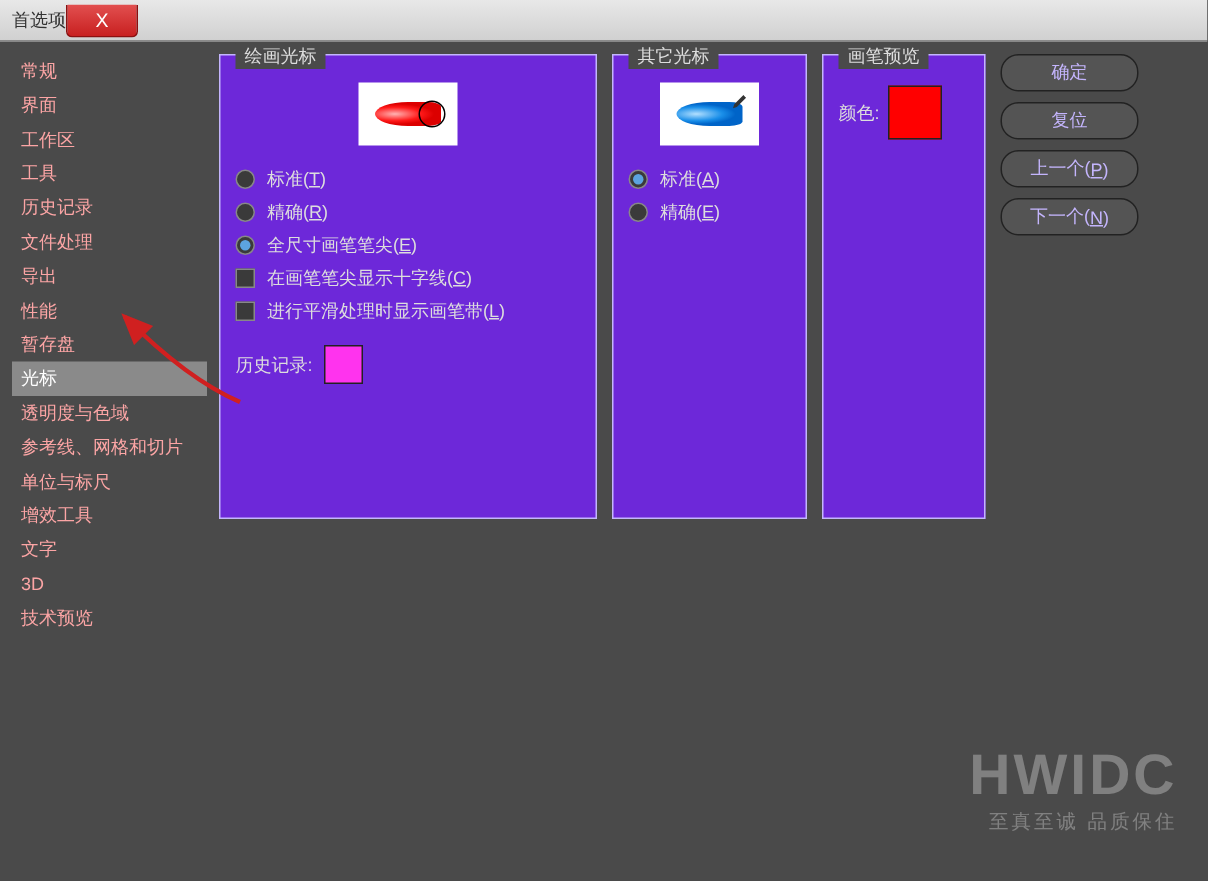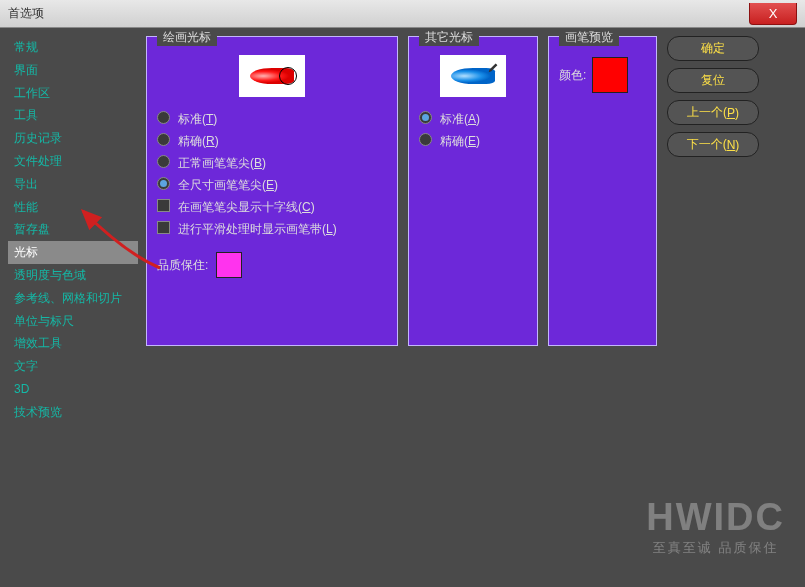--- a/index.html
+++ b/index.html
@@ -13,21 +13,21 @@
       height: 587px;
       background: #4a4a4a;
       position: relative;
       overflow: hidden;
     }
     .titlebar {
       height: 28px;
       background: linear-gradient(to bottom, #e8e8e8, #d0d0d0);
       display: flex;
       align-items: center;
-      justify-content: space-between;
+      justify-content: flex-start;
       border-bottom: 1px solid #888;
       padding-left: 8px;
     }
     .titlebar-title {
       font-size: 12px;
       color: #333;
     }
     .close-btn {
       width: 48px;
       height: 22px;
@@ -50,21 +50,21 @@
       gap: 8px;
     }
     .sidebar {
       width: 130px;
       display: flex;
       flex-direction: column;
     }
     .sidebar-item {
       padding: 3px 6px;
       font-size: 12px;
-      color: #14b8a6;
+      color: #fca5a5;
       cursor: pointer;
       line-height: 1.4;
     }
     .sidebar-item.active {
       background: #8a8a8a;
       color: #fff;
     }
     .content-area {
       flex: 1;
       display: flex;
@@ -101,21 +101,21 @@
       display: flex;
       flex-direction: column;
       gap: 7px;
       width: 92px;
     }
     .action-btn {
       height: 25px;
       background: #545454;
       border: 1px solid #222;
       border-radius: 12px;
-      color: #fde047;
+      color: #c4b5fd;
       font-size: 12px;
       cursor: pointer;
       display: flex;
       align-items: center;
       justify-content: center;
     }
     .preview-img {
       width: 66px;
       height: 42px;
       background: #fff;
@@ -148,21 +148,21 @@
     }
     .eyedropper {
       position: absolute;
       right: 6px;
       top: 4px;
       width: 14px;
       height: 14px;
     }
     .radio-row, .check-row {
       display: flex;
-      align-items: flex-start;
+      align-items: center;
       gap: 8px;
       margin: 5px 0;
       font-size: 12px;
       color: #ddd;
     }
     .radio {
       width: 13px;
       height: 13px;
       border: 1px solid #888;
       border-radius: 50%;
@@ -220,21 +220,21 @@
     .arrow {
       position: absolute;
       top: 203px;
       left: 75px;
       pointer-events: none;
     }
     .watermark {
       position: absolute;
       bottom: 30px;
       right: 20px;
-      text-align: center;
+      text-align: right;
       color: rgba(255,255,255,0.3);
       pointer-events: none;
     }
     .watermark-big {
       font-size: 38px;
       font-weight: bold;
       letter-spacing: 2px;
     }
     .watermark-small {
       font-size: 13px;
@@ -282,37 +282,33 @@
       </div>
       <div class="radio-row">
         <div class="radio"></div>
         <span><span>标准(</span><span class="underline">T</span><span>)</span></span>
       </div>
       <div class="radio-row">
         <div class="radio"></div>
         <span><span>精确(</span><span class="underline">R</span><span>)</span></span>
       </div>
       <div class="radio-row">
-        <div class="radio"></div>
-        <span><span>正常画笔笔尖(</span><span class="underline">B</span><span>)</span></span>
-      </div>
-      <div class="radio-row">
         <div class="radio checked"></div>
         <span><span>全尺寸画笔笔尖(</span><span class="underline">E</span><span>)</span></span>
       </div>
       <div class="check-row">
         <div class="checkbox"></div>
         <span><span>在画笔笔尖显示十字线(</span><span class="underline">C</span><span>)</span></span>
       </div>
       <div class="check-row">
         <div class="checkbox"></div>
         <span><span>进行平滑处理时显示画笔带(</span><span class="underline">L</span><span>)</span></span>
       </div>
       <div class="color-row">
-        <span>品质保住:</span>
+        <span>历史记录:</span>
         <div class="color-swatch" style="background:#ff33ee"></div>
       </div>
     </div>
 
     <div class="panel panel-other">
       <div class="panel-title">其它光标</div>
       <div class="preview-img">
         <div class="blue-brush"></div>
         <svg class="eyedropper" viewBox="0 0 16 16">
             <path d="M13 1l2 2-3 3 1 1-7 7-3 1 1-3 7-7 1 1 3-3z" fill="#333"></path>

